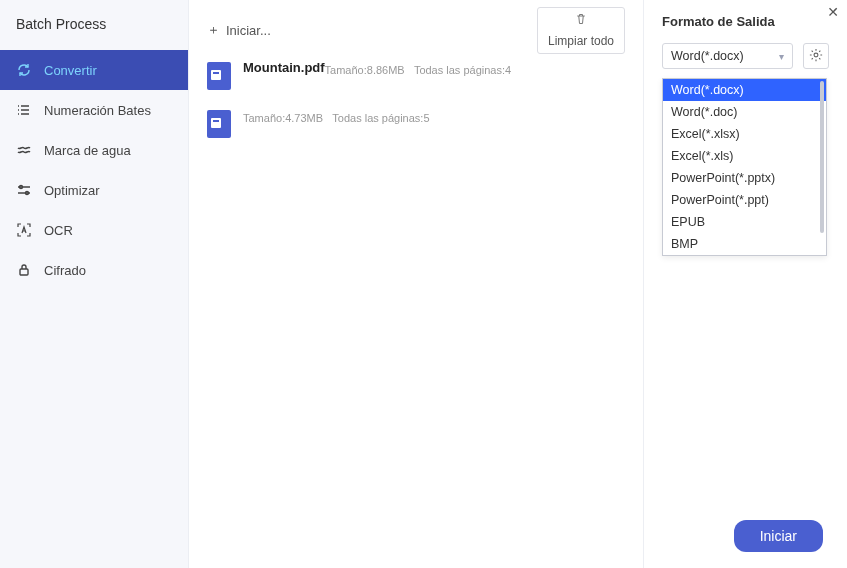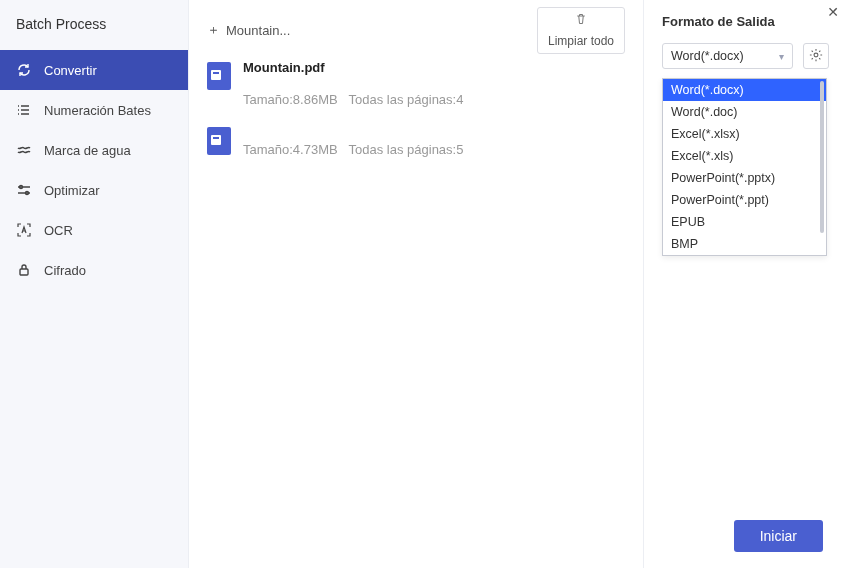--- a/index.html
+++ b/index.html
@@ -2,48 +2,48 @@
 <html><head>
 <meta charset="utf-8">
 <style>
   * { box-sizing: border-box; margin: 0; padding: 0; }
   html, body { width: 847px; height: 568px; font-family: -apple-system, BlinkMacSystemFont, "Segoe UI", Arial, sans-serif; font-size: 13px; color: #333; background: #fff; overflow: hidden; }
   .root { display: flex; height: 100%; position: relative; }
   .close-x { position: absolute; top: 4px; right: 8px; font-size: 14px; color: #555; cursor: pointer; }
   .sidebar { width: 188px; background: #f6f7fb; display: flex; flex-direction: column; padding-top: 16px; }
   .sidebar-title { padding: 0 16px 18px 16px; font-size: 14px; color: #333; }
   .side-item { display: flex; align-items: center; gap: 12px; height: 40px; padding: 0 16px; color: #444; cursor: pointer; }
-  .side-item.active { background: #3b4db3; color: #ffffff; }
+  .side-item.active { background: #3b4db3; color: #7dd3fc; }
   .side-item .icon { width: 16px; height: 16px; display: flex; align-items: center; justify-content: center; }
   .side-item .icon svg { stroke: currentColor; fill: none; }
   .main { flex: 1; display: flex; position: relative; border-left: 1px solid #eceef3; }
   .filelist { flex: 1; padding: 12px 18px 0 18px; display: flex; flex-direction: column; }
   .toolbar { display: flex; justify-content: space-between; align-items: center; height: 36px; }
   .add-btn { display: flex; align-items: center; gap: 6px; color: #555; cursor: pointer; font-size: 13px; }
   .clear-btn { display: flex; align-items: center; gap: 6px; color: #555; border: 1px solid #dcdde3; border-radius: 3px; padding: 5px 10px; cursor: pointer; background: #fff; font-size: 12px; flex-direction: column; }
   .files { margin-top: 12px; display: flex; flex-direction: column; gap: 18px; }
   .file-row { display: flex; gap: 12px; }
   .file-icon { width: 24px; height: 28px; background: #4a5fd0; border-radius: 2px; position: relative; margin-top: 2px; }
   .file-icon::after { content: ""; position: absolute; left: 4px; top: 8px; width: 10px; height: 10px; background: #fff; border-radius: 1px; }
   .file-icon::before { content: ""; position: absolute; left: 6px; top: 10px; width: 6px; height: 2px; background: #4a5fd0; z-index: 1; }
-  .file-meta { display: flex; flex-direction: column; }
+  .file-meta { display: flex; }
   .file-name { font-weight: 600; color: #222; font-size: 13px; }
-  .file-sub { color: #999; font-size: 13px; margin-top: 17px; }
+  .file-sub { color: #999; font-size: 11px; margin-top: 4px; }
   .rightpane { width: 204px; border-left: 1px solid #eceef3; padding: 14px 18px 0 18px; position: relative; }
   .out-title { font-weight: 600; font-size: 13px; margin-bottom: 14px; }
   .select-row { display: flex; align-items: center; gap: 10px; }
   .select-box { flex: 1; border: 1px solid #d5d7de; border-radius: 3px; height: 26px; display: flex; align-items: center; justify-content: space-between; padding: 0 8px; cursor: pointer; font-size: 12.5px; color: #333; position: relative; background:#fff;}
   .select-box .chev { color: #9aa0b5; font-size: 10px; }
   .gear-btn { width: 26px; height: 26px; border: 1px solid #d5d7de; border-radius: 3px; display: flex; align-items: center; justify-content: center; cursor: pointer; background:#fff;}
   .dropdown { position: absolute; top: 78px; left: 18px; width: 165px; border: 1px solid #c7cad3; background: #fff; box-shadow: 0 2px 6px rgba(0,0,0,0.08); z-index: 5; }
   .dd-item { padding: 4px 8px; font-size: 12.5px; cursor: pointer; }
   .dd-item.sel { background: #2f63ff; color: #fff; }
   .dd-scroll { position: absolute; right: 2px; top: 2px; bottom: 22px; width: 4px; background: #c7cad3; border-radius: 2px; }
   .hidden-text { position: absolute; right: 18px; top: 142px; color: #888; font-size: 12.5px; text-align: left; line-height: 22px; }
-  .footer-btn { position: absolute; bottom: 16px; right: 24px; background: #4a5fd0; color: #fff; border: none; border-radius: 3px; padding: 8px 26px; font-size: 14px; cursor: pointer; }
+  .footer-btn { position: absolute; bottom: 16px; right: 24px; background: #4a5fd0; color: #fff; border: none; border-radius: 12px; padding: 8px 26px; font-size: 14px; cursor: pointer; }
 </style>
 </head>
 <body>
 
 <div class="root">
   <div class="close-x">✕</div>
 
   <div class="sidebar">
     <div class="sidebar-title">Batch Process</div>
 
@@ -105,21 +105,21 @@
       </span>
       <span>Cifrado</span>
     </div>
   </div>
 
   <div class="main">
     <div class="filelist">
       <div class="toolbar">
         <div class="add-btn">
           <span>＋</span>
-          <span>Mountain...</span>
+          <span>Iniciar...</span>
         </div>
         <button class="clear-btn">
           <span>
             <svg width="12" height="12" viewBox="0 0 16 16" stroke="#777" fill="none">
                 <path d="M3 4h10M6 4V2h4v2M5 4l1 10h4l1-10" stroke-width="1.3"></path>
               </svg>
           </span>
           <span>Limpiar todo</span>
         </button>
       </div>

